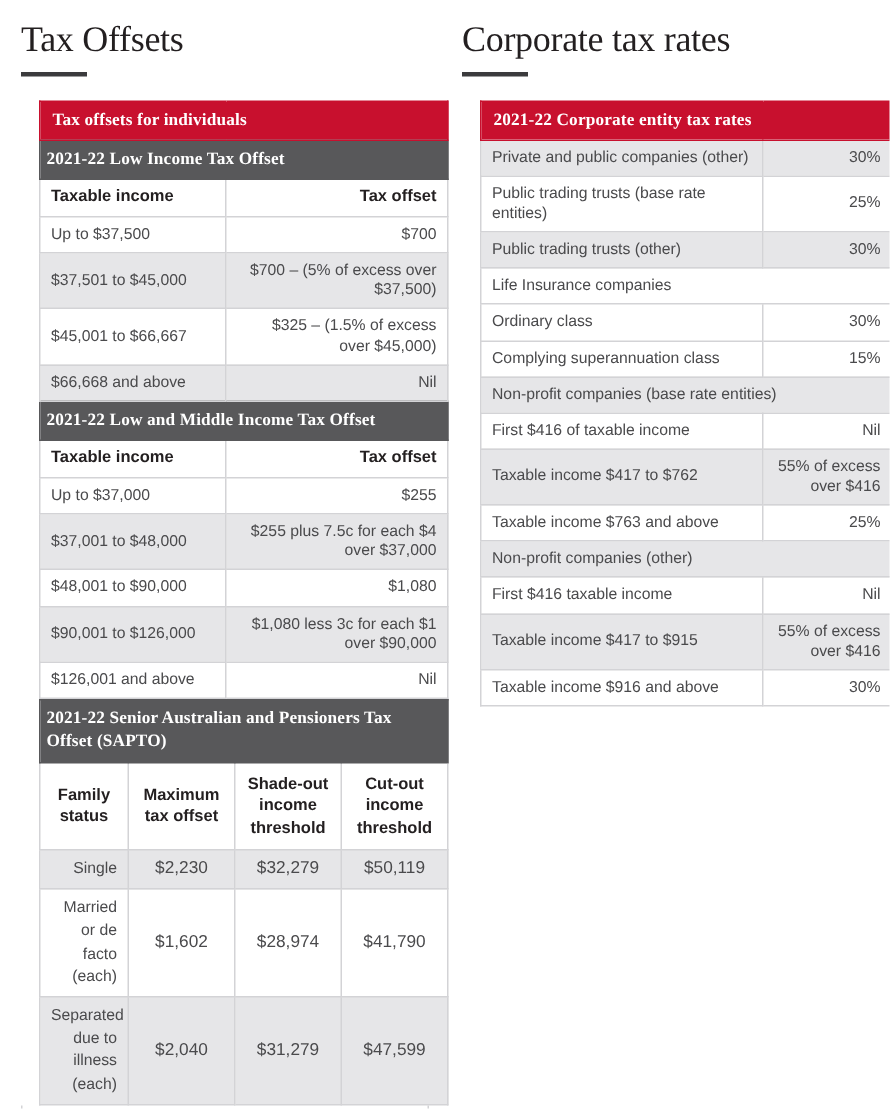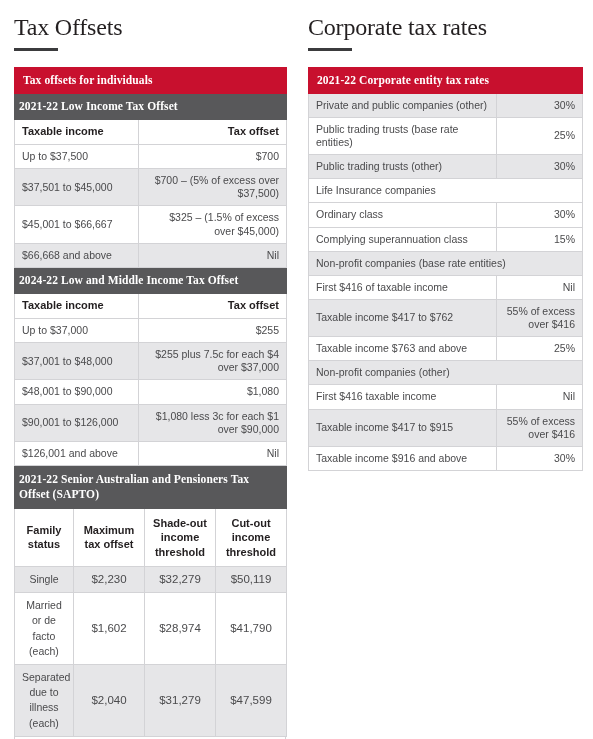--- a/index.html
+++ b/index.html
@@ -46,20 +46,21 @@
     margin: 8px 0 16px 0;
   }
 
   
   .tbl {
     width: 100%;
     border-collapse: collapse;
     table-layout: fixed;
     border: 1px solid #d3d3d6;
     font-size: 10.5px;
+    margin-left: 12px;
   }
   .tbl td, .tbl th {
     border: 1px solid #d3d3d6;
     padding: 5px 7px;
     vertical-align: middle;
     font-weight: 400;
     color: #4a4a4c;
     line-height: 1.25;
   }
 
@@ -103,21 +104,21 @@
 
   
   .sapto td { font-size: 10.5px; }
   .sapto tr.colhead td {
     text-align: center;
     font-size: 11px;
     padding: 7px 4px;
     line-height: 1.3;
   }
   .sapto td.cell { text-align: center; font-size: 11.5px; }
-  .sapto td.fam  { text-align: center; font-size: 10.5px; line-height: 1.45; }
+  .sapto td.fam  { text-align: right; font-size: 10.5px; line-height: 1.45; }
 
   .note {
     border: 1px solid #d3d3d6;
     border-top: none;
     padding: 8px 9px 10px 9px;
     font-size: 10px;
     line-height: 1.55;
     color: #6a6a6c;
   }
 </style>
@@ -157,21 +158,21 @@
           </tr>
           <tr>
             <td>$45,001 to $66,667</td>
             <td class="num">$325 – (1.5% of excess over $45,000)</td>
           </tr>
           <tr class="alt">
             <td>$66,668 and above</td>
             <td class="num">Nil</td>
           </tr>
           <tr class="band-grey">
-            <td colspan="2">2024-22 Low and Middle Income Tax Offset</td>
+            <td colspan="2">2021-22 Low and Middle Income Tax Offset</td>
           </tr>
           <tr class="colhead">
             <td>Taxable income</td>
             <td class="num">Tax offset</td>
           </tr>
           <tr>
             <td>Up to $37,000</td>
             <td class="num">$255</td>
           </tr>
           <tr class="alt">

